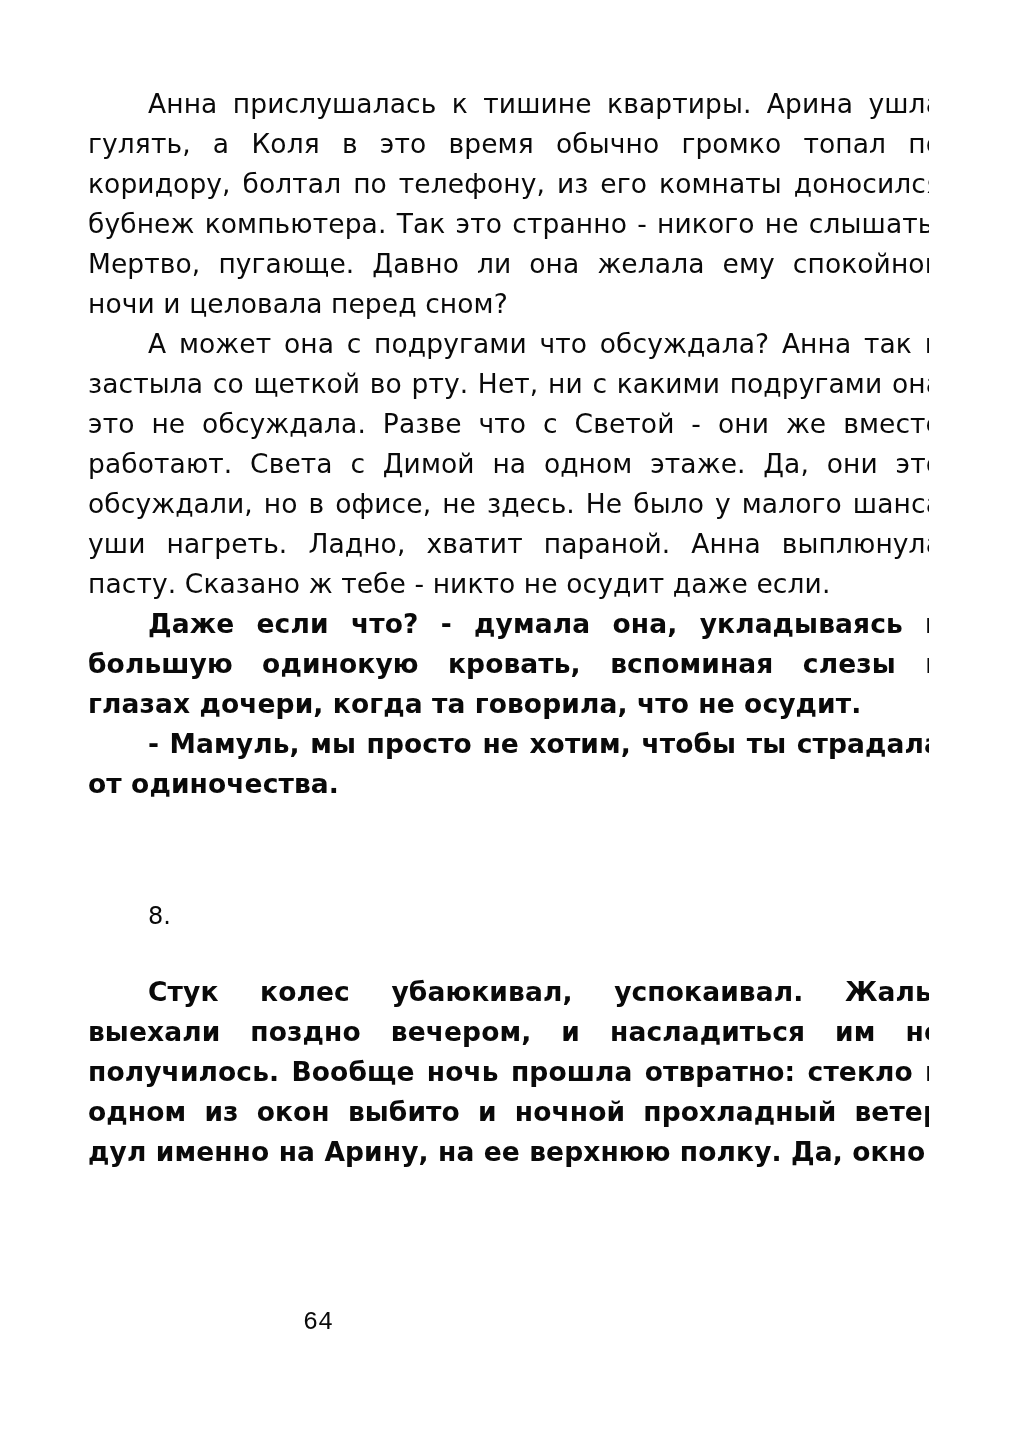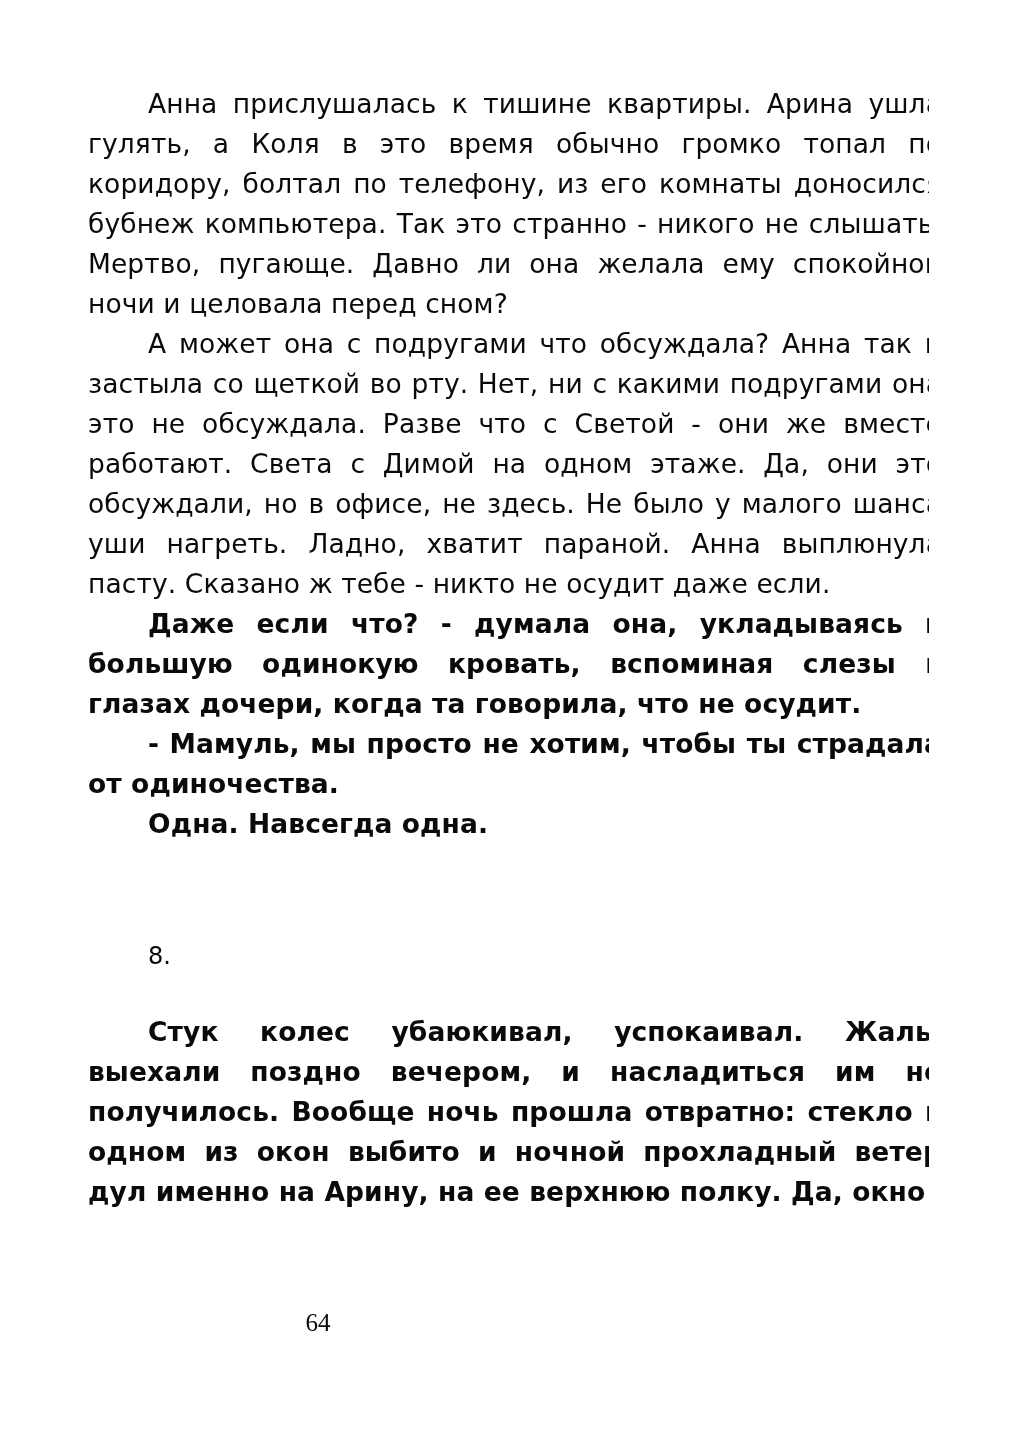--- a/index.html
+++ b/index.html
@@ -56,41 +56,40 @@
   }
   .page-number {
     position: absolute;
     left: 88px;
     top: 1306px;
     width: 460px;
     text-align: center;
     color: #0a0a0a;
     font-size: 25px;
     line-height: 34px;
-    font-family: Liberation Serif, serif;
+    font-family: Liberation Mono, monospace;
   }
 </style>
 </head>
 <body>
 
 <div class="page">
 
   <div class="text-column">
 
     <p class="para">Анна прислушалась к тишине квартиры. Арина ушла гулять, а Коля в это время обычно громко топал по коридору, болтал по телефону, из его комнаты доносился бубнеж компьютера. Так это странно - никого не слышать. Мертво, пугающе. Давно ли она желала ему спокойной ночи и целовала перед сном?</p>
 
     <p class="para">А может она с подругами что обсуждала? Анна так и застыла со щеткой во рту. Нет, ни с какими подругами она это не обсуждала. Разве что с Светой - они же вместе работают. Света с Димой на одном этаже. Да, они это обсуждали, но в офисе, не здесь. Не было у малого шанса уши нагреть. Ладно, хватит параной. Анна выплюнула пасту. Сказано ж тебе - никто не осудит даже если.</p>
 
     <p class="para last-line-left">Даже если что? - думала она, укладываясь в большую одинокую кровать, вспоминая слезы в глазах дочери, когда та говорила, что не осудит.</p>
 
     <p class="para last-line-left">- Мамуль, мы просто не хотим, чтобы ты страдала от одиночества.</p>
 
 
 
-    <p class="para last-line-left">Одна. Навсегда одна.</p>
 
     <p class="section-number gap-before-section">8.</p>
 
     <p class="para gap-after-section last-line-left">Стук колес убаюкивал, успокаивал. Жаль, выехали поздно вечером, и насладиться им не получилось. Вообще ночь прошла отвратно: стекло в одном из окон выбито и ночной прохладный ветер дул именно на Арину, на ее верхнюю полку. Да, окно</p>
 
   </div>
 
   <div class="page-number">64</div>
 
 </div>

